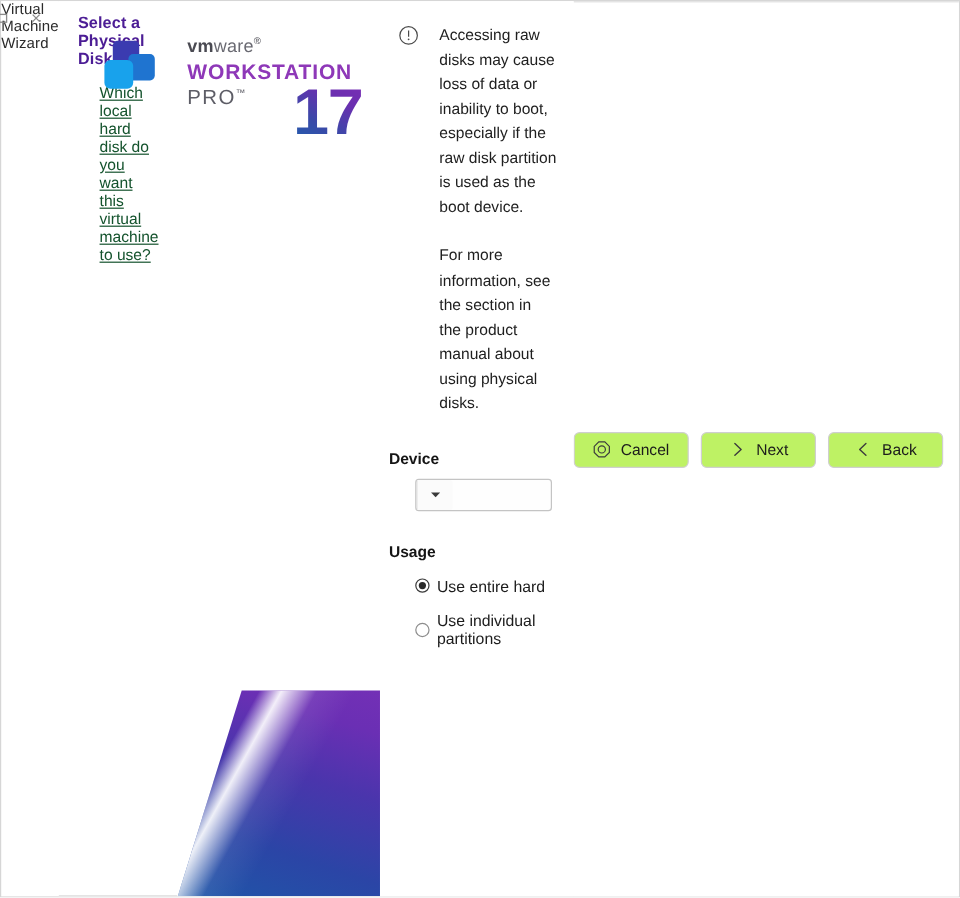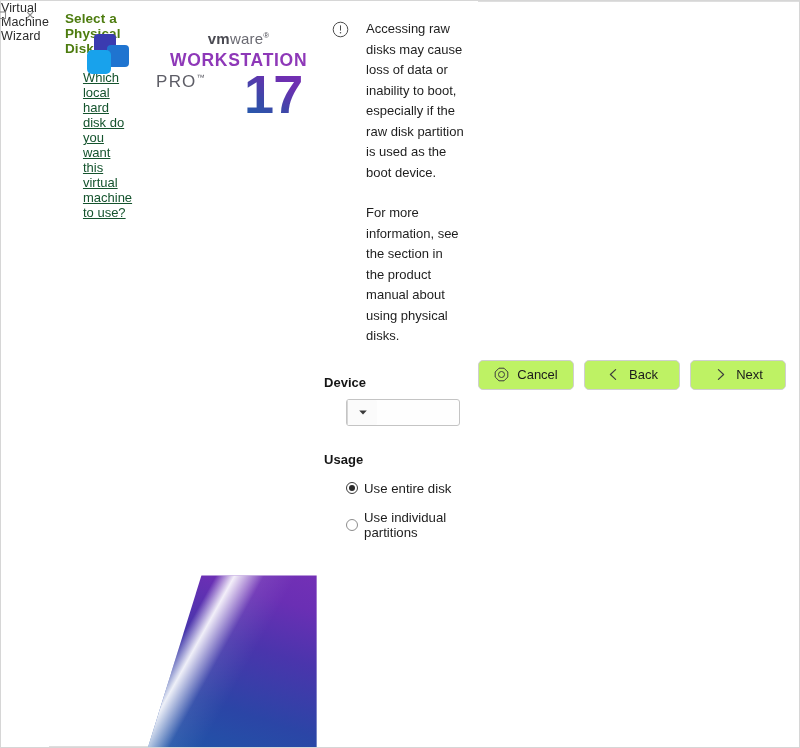--- a/index.html
+++ b/index.html
@@ -67,21 +67,21 @@
   .header {
     position: relative;
     flex: 0 0 72px;
     background: #ffffff;
     border-bottom: 1px solid #dedede;
     padding: 6px 16px 0 16px;
   }
   .header-title {
     font-size: 13.5px;
     font-weight: bold;
-    color: #4d7c0f;
+    color: #4c1d95;
     margin-top: 4px;
     letter-spacing: .1px;
   }
   .header-sub {
     font-size: 13px;
     color: #14532d;
     margin-top: 14px;
     margin-left: 18px;
     text-decoration: underline;
   }
@@ -101,21 +101,20 @@
     overflow: hidden;
   }
 
   
   .brand {
     position: absolute;
     left: 8px;
     top: 30px;
     width: 165px;
     user-select: none;
-    text-align: center;
   }
   .brand-vmware {
     font-size: 15px;
     font-weight: bold;
     color: #4a4a52;
     letter-spacing: .2px;
     line-height: 1;
   }
   .brand-vmware .light { font-weight: normal; color: #6a6a72; }
   .brand-vmware .reg { font-size: 8px; vertical-align: super; font-weight: normal; }
@@ -402,21 +401,21 @@
           <svg width="12" height="12" viewBox="0 0 12 12">
               <path d="M2.2 4.4 L6 8.4 L9.8 4.4 Z" fill="#3a3a3a"></path>
             </svg>
         </div>
       </div>
 
       <div class="usage-label">Usage</div>
 
       <div class="radio-row selected">
         <span class="radio-mark"></span>
-        <span class="radio-text">Use entire disk</span>
+        <span class="radio-text">Use entire hard</span>
       </div>
 
       <div class="radio-row">
         <span class="radio-mark"></span>
         <span class="radio-text">Use individual partitions</span>
       </div>
 
     </div>
   </div>
 
@@ -426,28 +425,28 @@
         <svg width="15" height="15" viewBox="0 0 15 15">
           <polygon points="5,1.2 10,1.2 13.8,5 13.8,10 10,13.8 5,13.8 1.2,10 1.2,5" fill="none" stroke="currentColor" stroke-width="1"></polygon>
           <circle cx="7.5" cy="7.5" r="3" fill="none" stroke="currentColor" stroke-width="1"></circle>
         </svg>
       </span>
       <span>Cancel</span>
     </div>
     <div class="btn">
       <span class="bicon">
         <svg width="15" height="15" viewBox="0 0 15 15">
-            <path d="M9.6 2.6 L4.4 7.5 L9.6 12.4" fill="none" stroke="currentColor" stroke-width="1.2" stroke-linecap="round" stroke-linejoin="round"></path>
+            <path d="M5.4 2.6 L10.6 7.5 L5.4 12.4" fill="none" stroke="currentColor" stroke-width="1.2" stroke-linecap="round" stroke-linejoin="round"></path>
           </svg>
       </span>
-      <span>Back</span>
+      <span>Next</span>
     </div>
     <div class="btn">
       <span class="bicon">
         <svg width="15" height="15" viewBox="0 0 15 15">
-            <path d="M5.4 2.6 L10.6 7.5 L5.4 12.4" fill="none" stroke="currentColor" stroke-width="1.2" stroke-linecap="round" stroke-linejoin="round"></path>
+            <path d="M9.6 2.6 L4.4 7.5 L9.6 12.4" fill="none" stroke="currentColor" stroke-width="1.2" stroke-linecap="round" stroke-linejoin="round"></path>
           </svg>
       </span>
-      <span>Next</span>
+      <span>Back</span>
     </div>
   </div>
 
 </div>
 
 </body></html>

